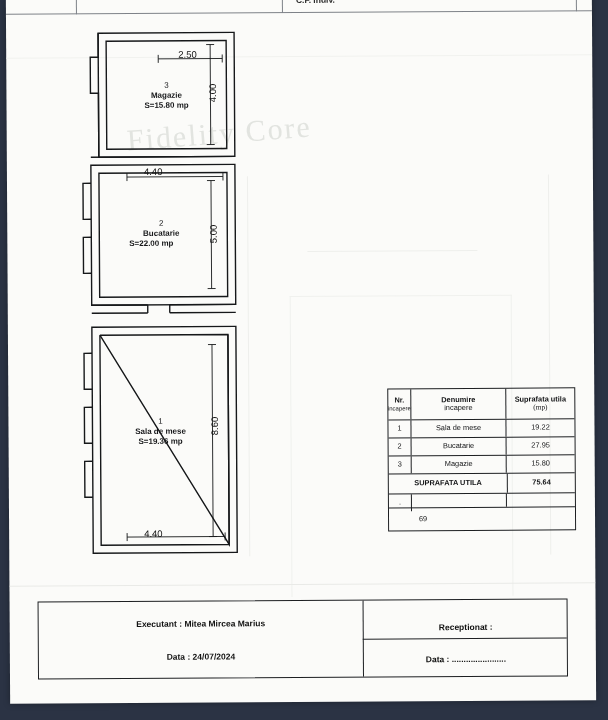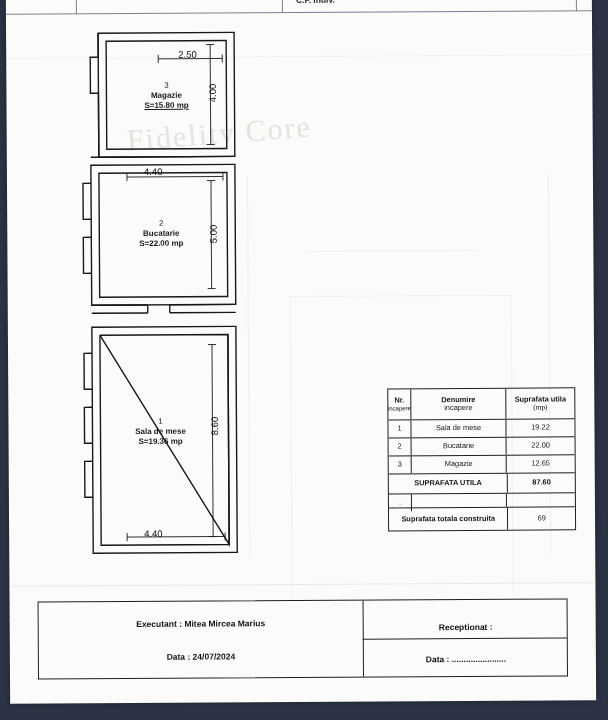--- a/index.html
+++ b/index.html
@@ -179,25 +179,25 @@
             <path d="M200,540 L208,540"></path>
 
           <path d="M118,540 L216,540"></path>
           <path d="M118,536 L118,544"></path>
             <path d="M216,536 L216,544"></path>
         </g>
       </svg>
 
       <div class="lbl" style="left:118px;top:84px;width:84px;">3</div>
       <div class="lbl bold" style="left:118px;top:94px;width:84px;">Magazie</div>
-      <div class="lbl bold" style="left:113px;top:104px;width:94px;text-decoration:underline;">S=15.80 mp</div>
+      <div class="lbl bold" style="left:113px;top:104px;width:94px;">S=15.80 mp</div>
 
       <div class="lbl" style="left:112px;top:222px;width:84px;">2</div>
       <div class="lbl bold" style="left:112px;top:232px;width:84px;">Bucatarie</div>
-      <div class="lbl bold" style="left:107px;top:242px;width:94px;">S=22.00 mp</div>
+      <div class="lbl bold" style="left:97px;top:242px;width:94px;">S=22.00 mp</div>
 
       <div class="lbl" style="left:110px;top:420px;width:84px;">1</div>
       <div class="lbl bold" style="left:104px;top:430px;width:96px;">Sala de mese</div>
       <div class="lbl bold" style="left:100px;top:440px;width:104px;">S=19.36 mp</div>
 
       <div class="dim" style="left:172px;top:52px;">2.50</div>
       <div class="dim vert" style="left:186px;top:91px;width:40px;text-align:center;">4.00</div>
       <div class="dim" style="left:137px;top:169px;">4.40</div>
       <div class="dim vert" style="left:186px;top:232px;width:40px;text-align:center;">5.00</div>
       <div class="dim vert" style="left:186px;top:424px;width:40px;text-align:center;">8.60</div>
@@ -227,41 +227,40 @@
       </div>
 
       <div class="tr row">
         <div class="td c1">1</div>
         <div class="td c2">Sala de mese</div>
         <div class="td c3">19.22</div>
       </div>
       <div class="tr row">
         <div class="td c1">2</div>
         <div class="td c2">Bucatarie</div>
-        <div class="td c3">22.00</div>
+        <div class="td c3">27.95</div>
       </div>
       <div class="tr row">
         <div class="td c1">3</div>
         <div class="td c2">Magazie</div>
-        <div class="td c3">12.65</div>
+        <div class="td c3">15.80</div>
       </div>
 
       <div class="tr total">
         <div class="td t-left">SUPRAFATA UTILA</div>
-        <div class="td c3">87.60</div>
+        <div class="td c3">75.64</div>
       </div>
 
       <div class="tr blank">
         <div class="td c1">.</div>
         <div class="td c2"></div>
         <div class="td c3"></div>
       </div>
 
       <div class="tr constr">
-        <div class="td t-left">Suprafata totala construita</div>
         <div class="td c3">69</div>
       </div>
     </div>
 
     <div class="sig">
       <div class="left">
         <div class="sig-txt" style="left:0;top:17px;width:324px;text-align:center;">Executant : Mitea Mircea Marius</div>
         <div class="sig-sub" style="left:0;top:50px;width:324px;text-align:center;">Data :  24/07/2024</div>
       </div>
       <div class="right">

